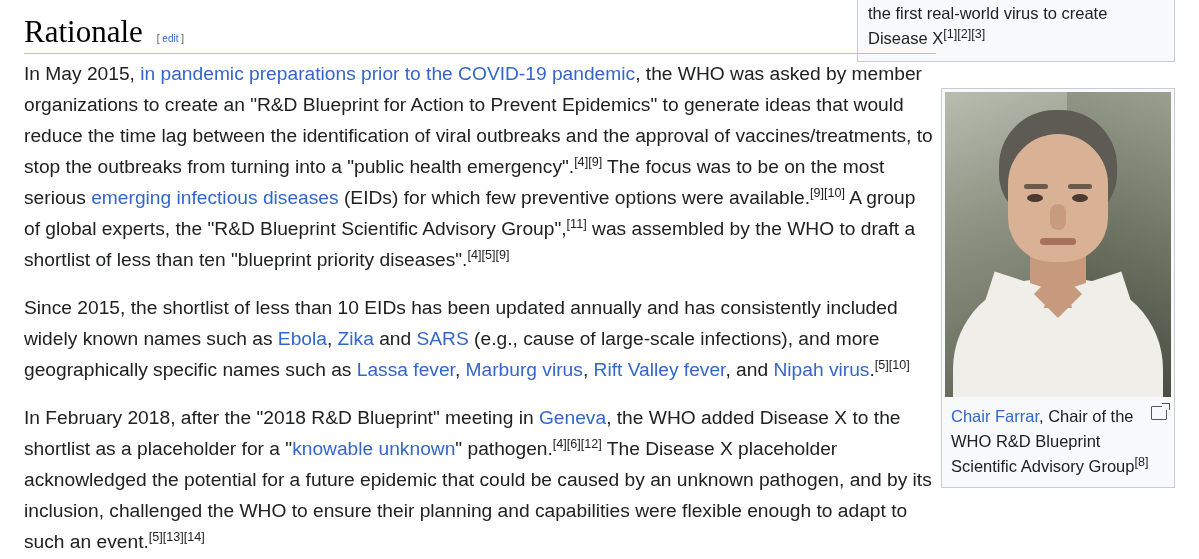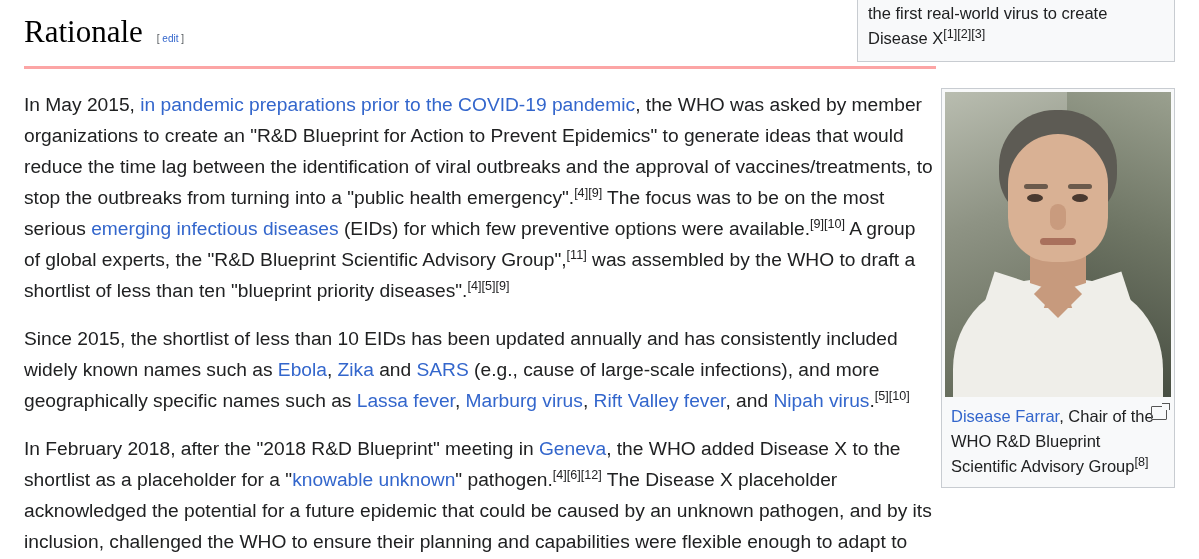--- a/index.html
+++ b/index.html
@@ -25,22 +25,22 @@
   .article {
     position: absolute;
     left: 24px;
     top: 0;
     width: 912px;
   }
 
   .section-heading {
     display: flex;
     align-items: baseline;
-    border-bottom: 3px solid #fca5a5;
-    padding-bottom: 16px;
+    border-bottom: 1px solid #fca5a5;
+    padding-bottom: 3px;
     margin-top: 14px;
   }
   .section-heading h2 {
     font-family: "Liberation Serif", serif;
     font-weight: normal;
     font-size: 31px;
     line-height: 36px;
     margin: 0;
     color: #000;
   }
@@ -56,21 +56,21 @@
   }
   .edit-bracket { color: #54595d; }
 
   p.body-text {
     font-size: 19.2px;
     line-height: 31px;
     margin: 17px 0 0 0;
     color: #202122;
     text-align: left;
   }
-  p.body-text.first { margin-top: 20px; }
+  p.body-text.first { margin-top: 4px; }
 
   a.wlink {
     color: #3366cc;
     text-decoration: none;
   }
   sup.ref {
     font-size: 12.6px;
     line-height: 1;
     vertical-align: super;
   }
@@ -219,21 +219,21 @@
       <div class="face"></div>
       <div class="brow-l"></div>
       <div class="brow-r"></div>
       <div class="eye-l"></div>
       <div class="eye-r"></div>
       <div class="nose"></div>
       <div class="mouth"></div>
     </div>
     <div class="thumb-caption">
       <span class="magnify"></span>
-      <a class="wlink" href="#">Disease Farrar</a><span>, Chair of the WHO R&amp;D Blueprint Scientific Advisory Group</span><sup class="ref">[8]</sup>
+      <a class="wlink" href="#">Chair Farrar</a><span>, Chair of the WHO R&amp;D Blueprint Scientific Advisory Group</span><sup class="ref">[8]</sup>
     </div>
   </div>
 
   <div class="article">
 
     <div class="section-heading">
       <h2>Rationale</h2>
       <span class="edit-link"><span class="edit-bracket">[</span>&nbsp;<a href="#">edit</a>&nbsp;<span class="edit-bracket">]</span></span>
     </div>
 

